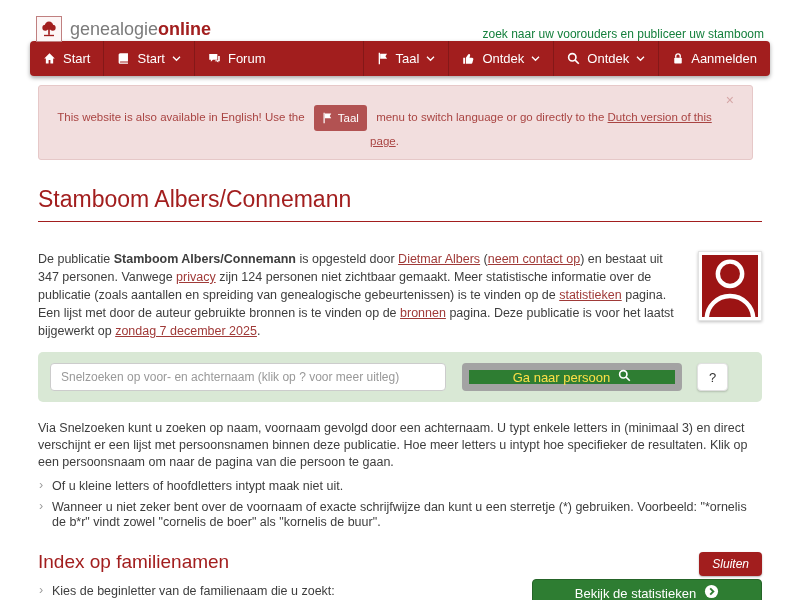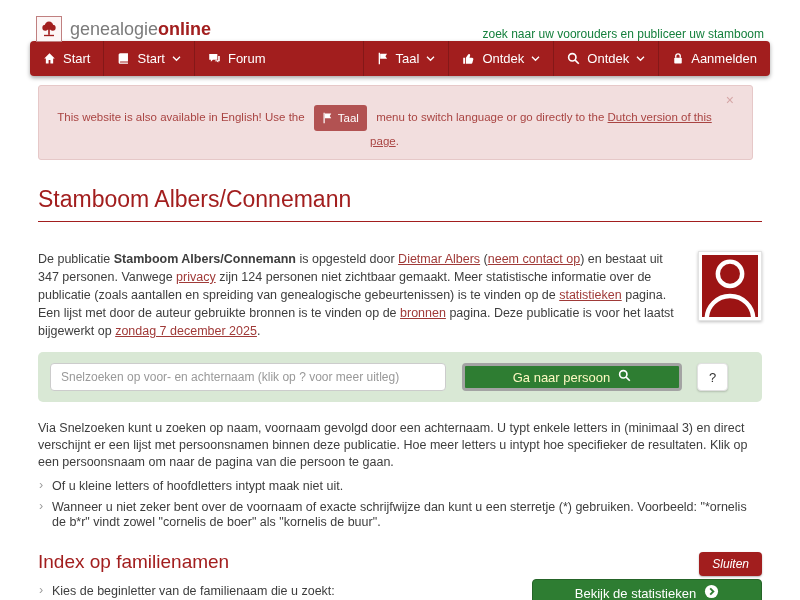--- a/index.html
+++ b/index.html
@@ -39,22 +39,22 @@
             box-shadow:0 1px 3px rgba(0,0,0,0.25); padding:3px; }
   .avatar-inner { width:100%; height:100%; background:#9c1414; overflow:hidden; display:flex; justify-content:center; }
   .intro { font-size:12.5px; line-height:18px; margin:0; }
   .intro b { color:#3d3d3d; }
   a.rlink { color:#a03a38; text-decoration:underline; cursor:pointer; }
   
   .search-panel { clear:none; margin-top:12px; background:#d9e8d5; border-radius:5px; padding:11px 12px; display:flex; align-items:center; }
   .search-input { flex:0 0 396px; height:28px; border:1px solid #ccc; border-radius:4px; padding:8px 10px; font-size:12px;
                   color:#555; font-family:"Liberation Sans", sans-serif; }
   .search-input::placeholder { color:#999; }
-  .go-button { flex:0 0 220px; margin-left:16px; height:28px; background:#2e7d32; border:3px solid #a3a3a3; border-radius:4px;
-               color:#fef9c3; font-size:13px; display:flex; align-items:center; justify-content:center; gap:8px; cursor:pointer;
+  .go-button { flex:0 0 220px; margin-left:16px; height:28px; background:#2e7d32; border:7px solid #a3a3a3; border-radius:4px;
+               color:#fde047; font-size:13px; display:flex; align-items:center; justify-content:center; gap:8px; cursor:pointer;
                font-family:"Liberation Sans", sans-serif; }
   .help-button { margin-left:15px; width:31px; height:28px; background:#fff; border:1px solid #e0e0e0; border-radius:4px;
                  box-shadow:0 1px 2px rgba(0,0,0,0.18); font-size:13px; color:#333; cursor:pointer; }
   .help-text { font-size:12.5px; line-height:17px; margin:18px 0 0; }
   
   .tips { list-style:none; margin:8px 0 0; padding:0; font-size:12.5px; }
   .tips li { padding-left:14px; position:relative; margin-bottom:6px; line-height:15px; }
   .tips li::before { content:"\203A"; position:absolute; left:1px; top:-1px; color:#9a9a9a; }
   
   .index-section { margin-top:0; }

